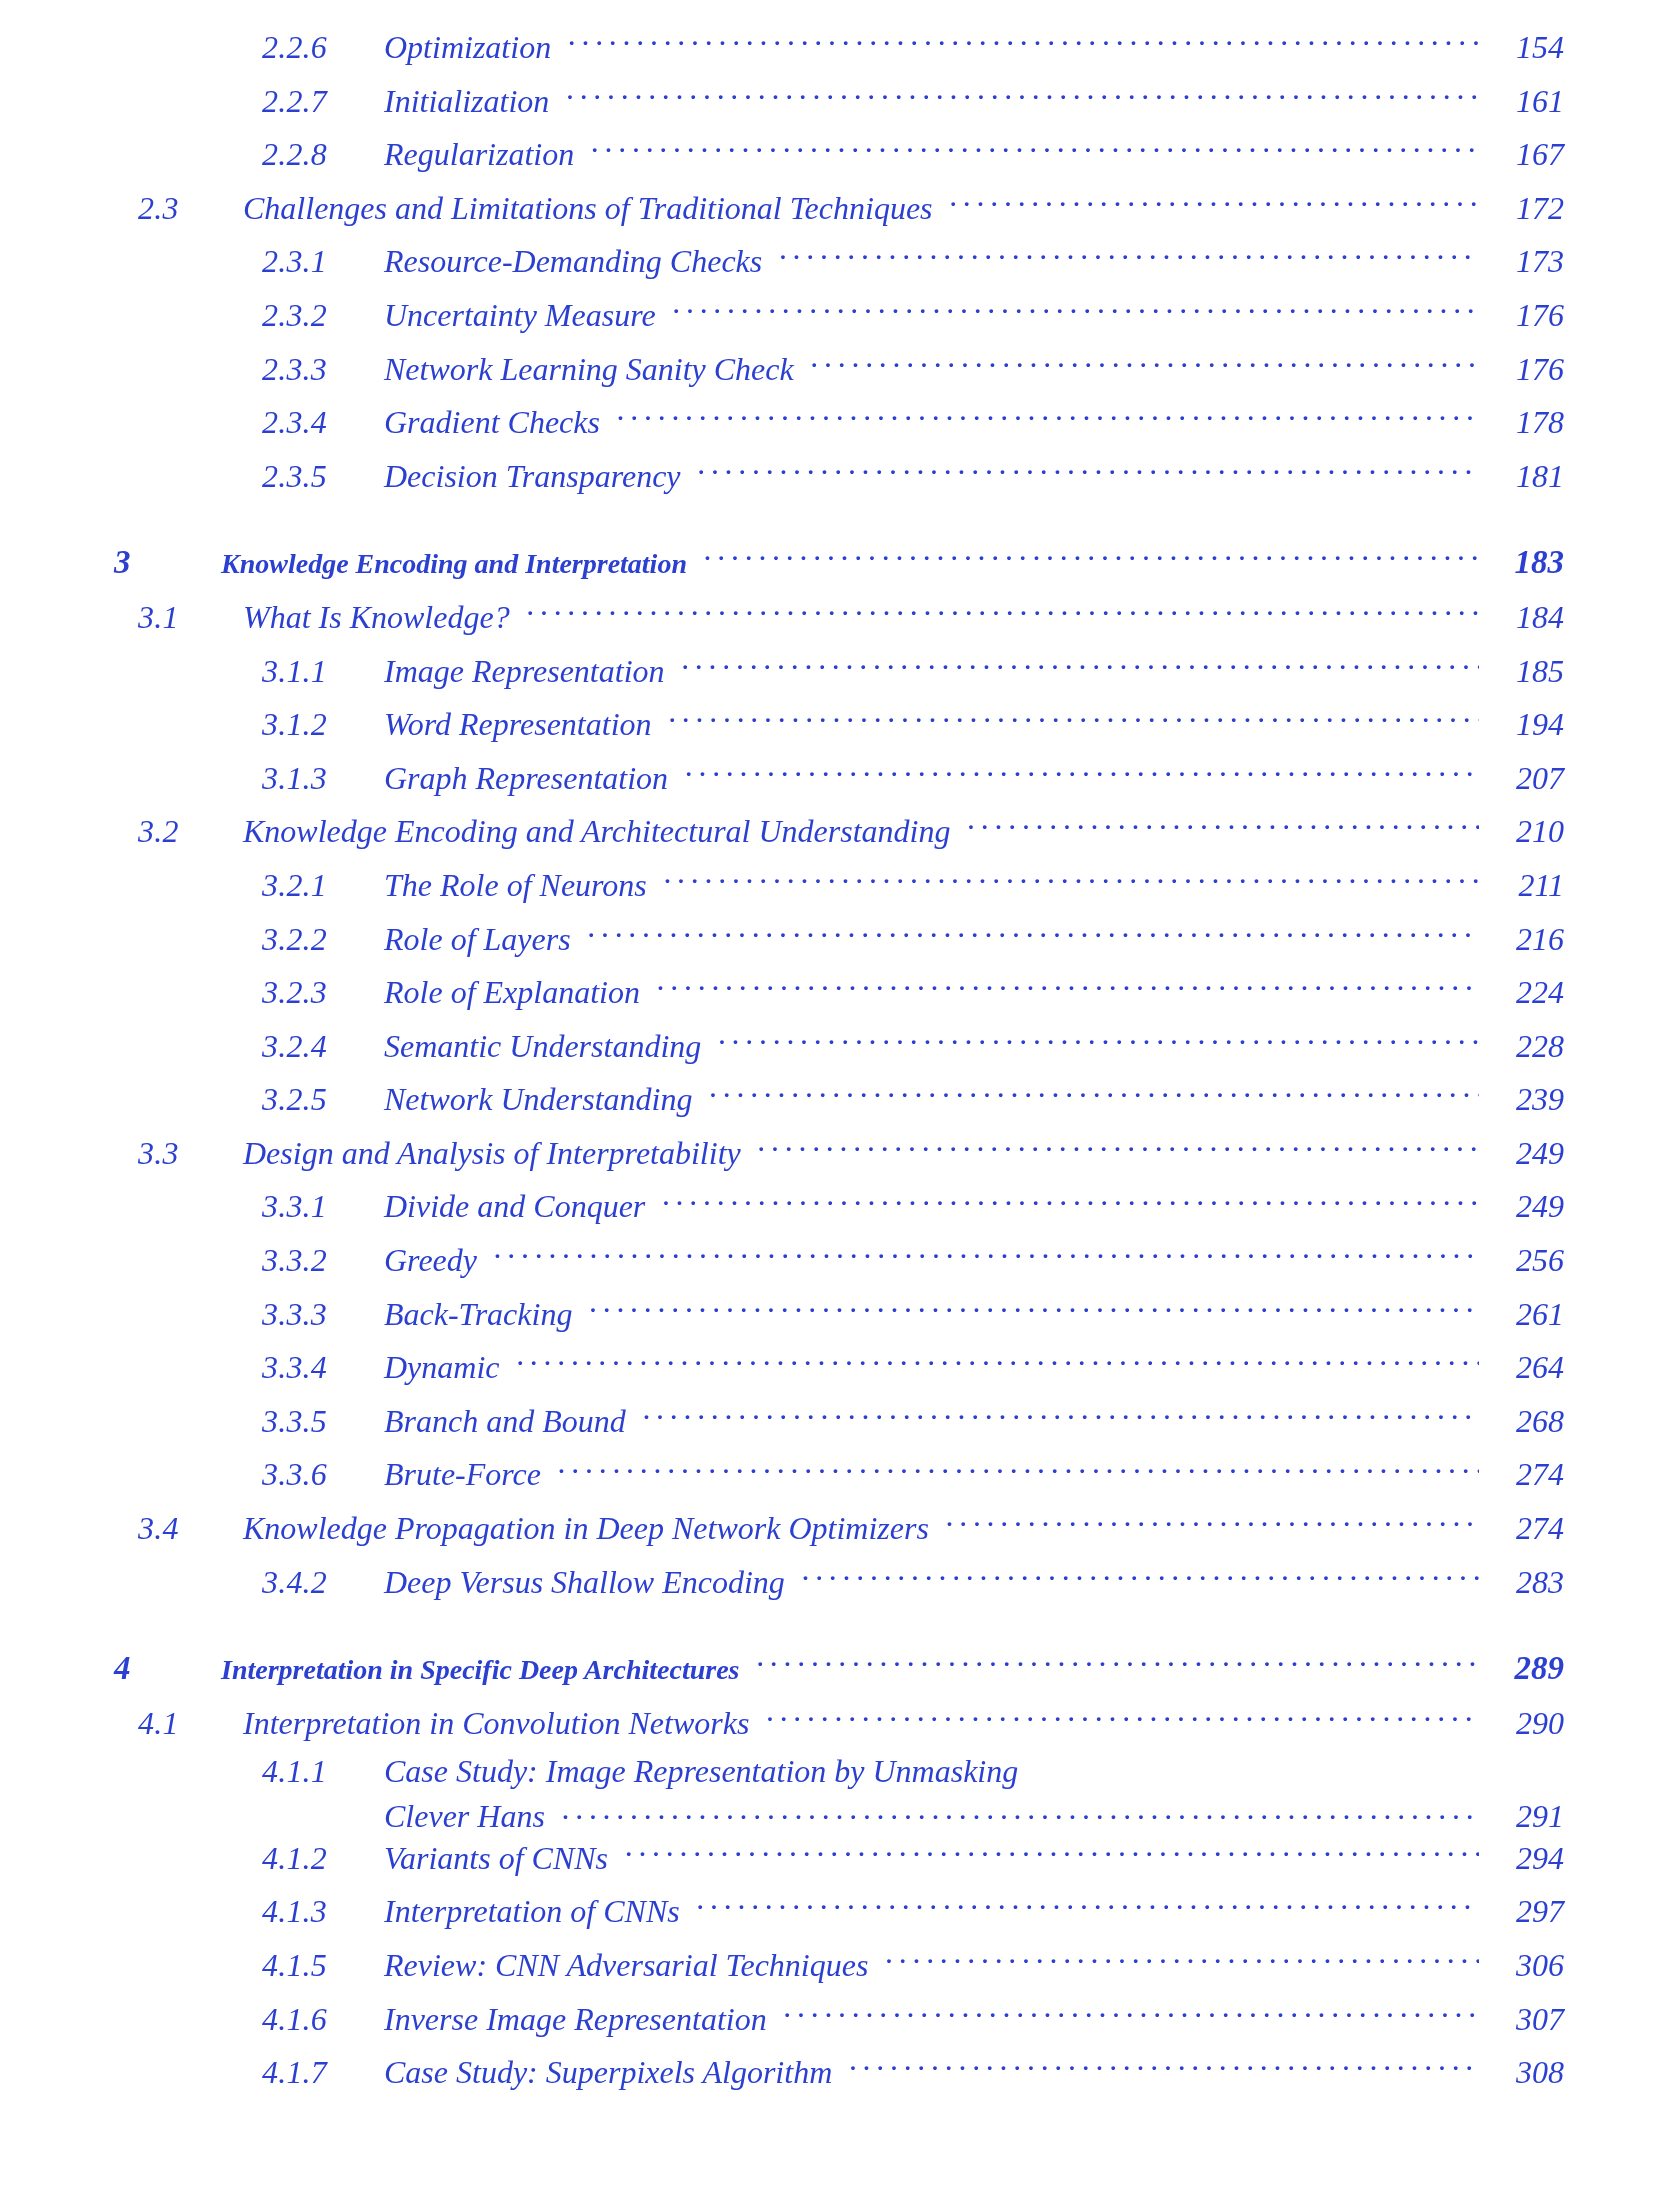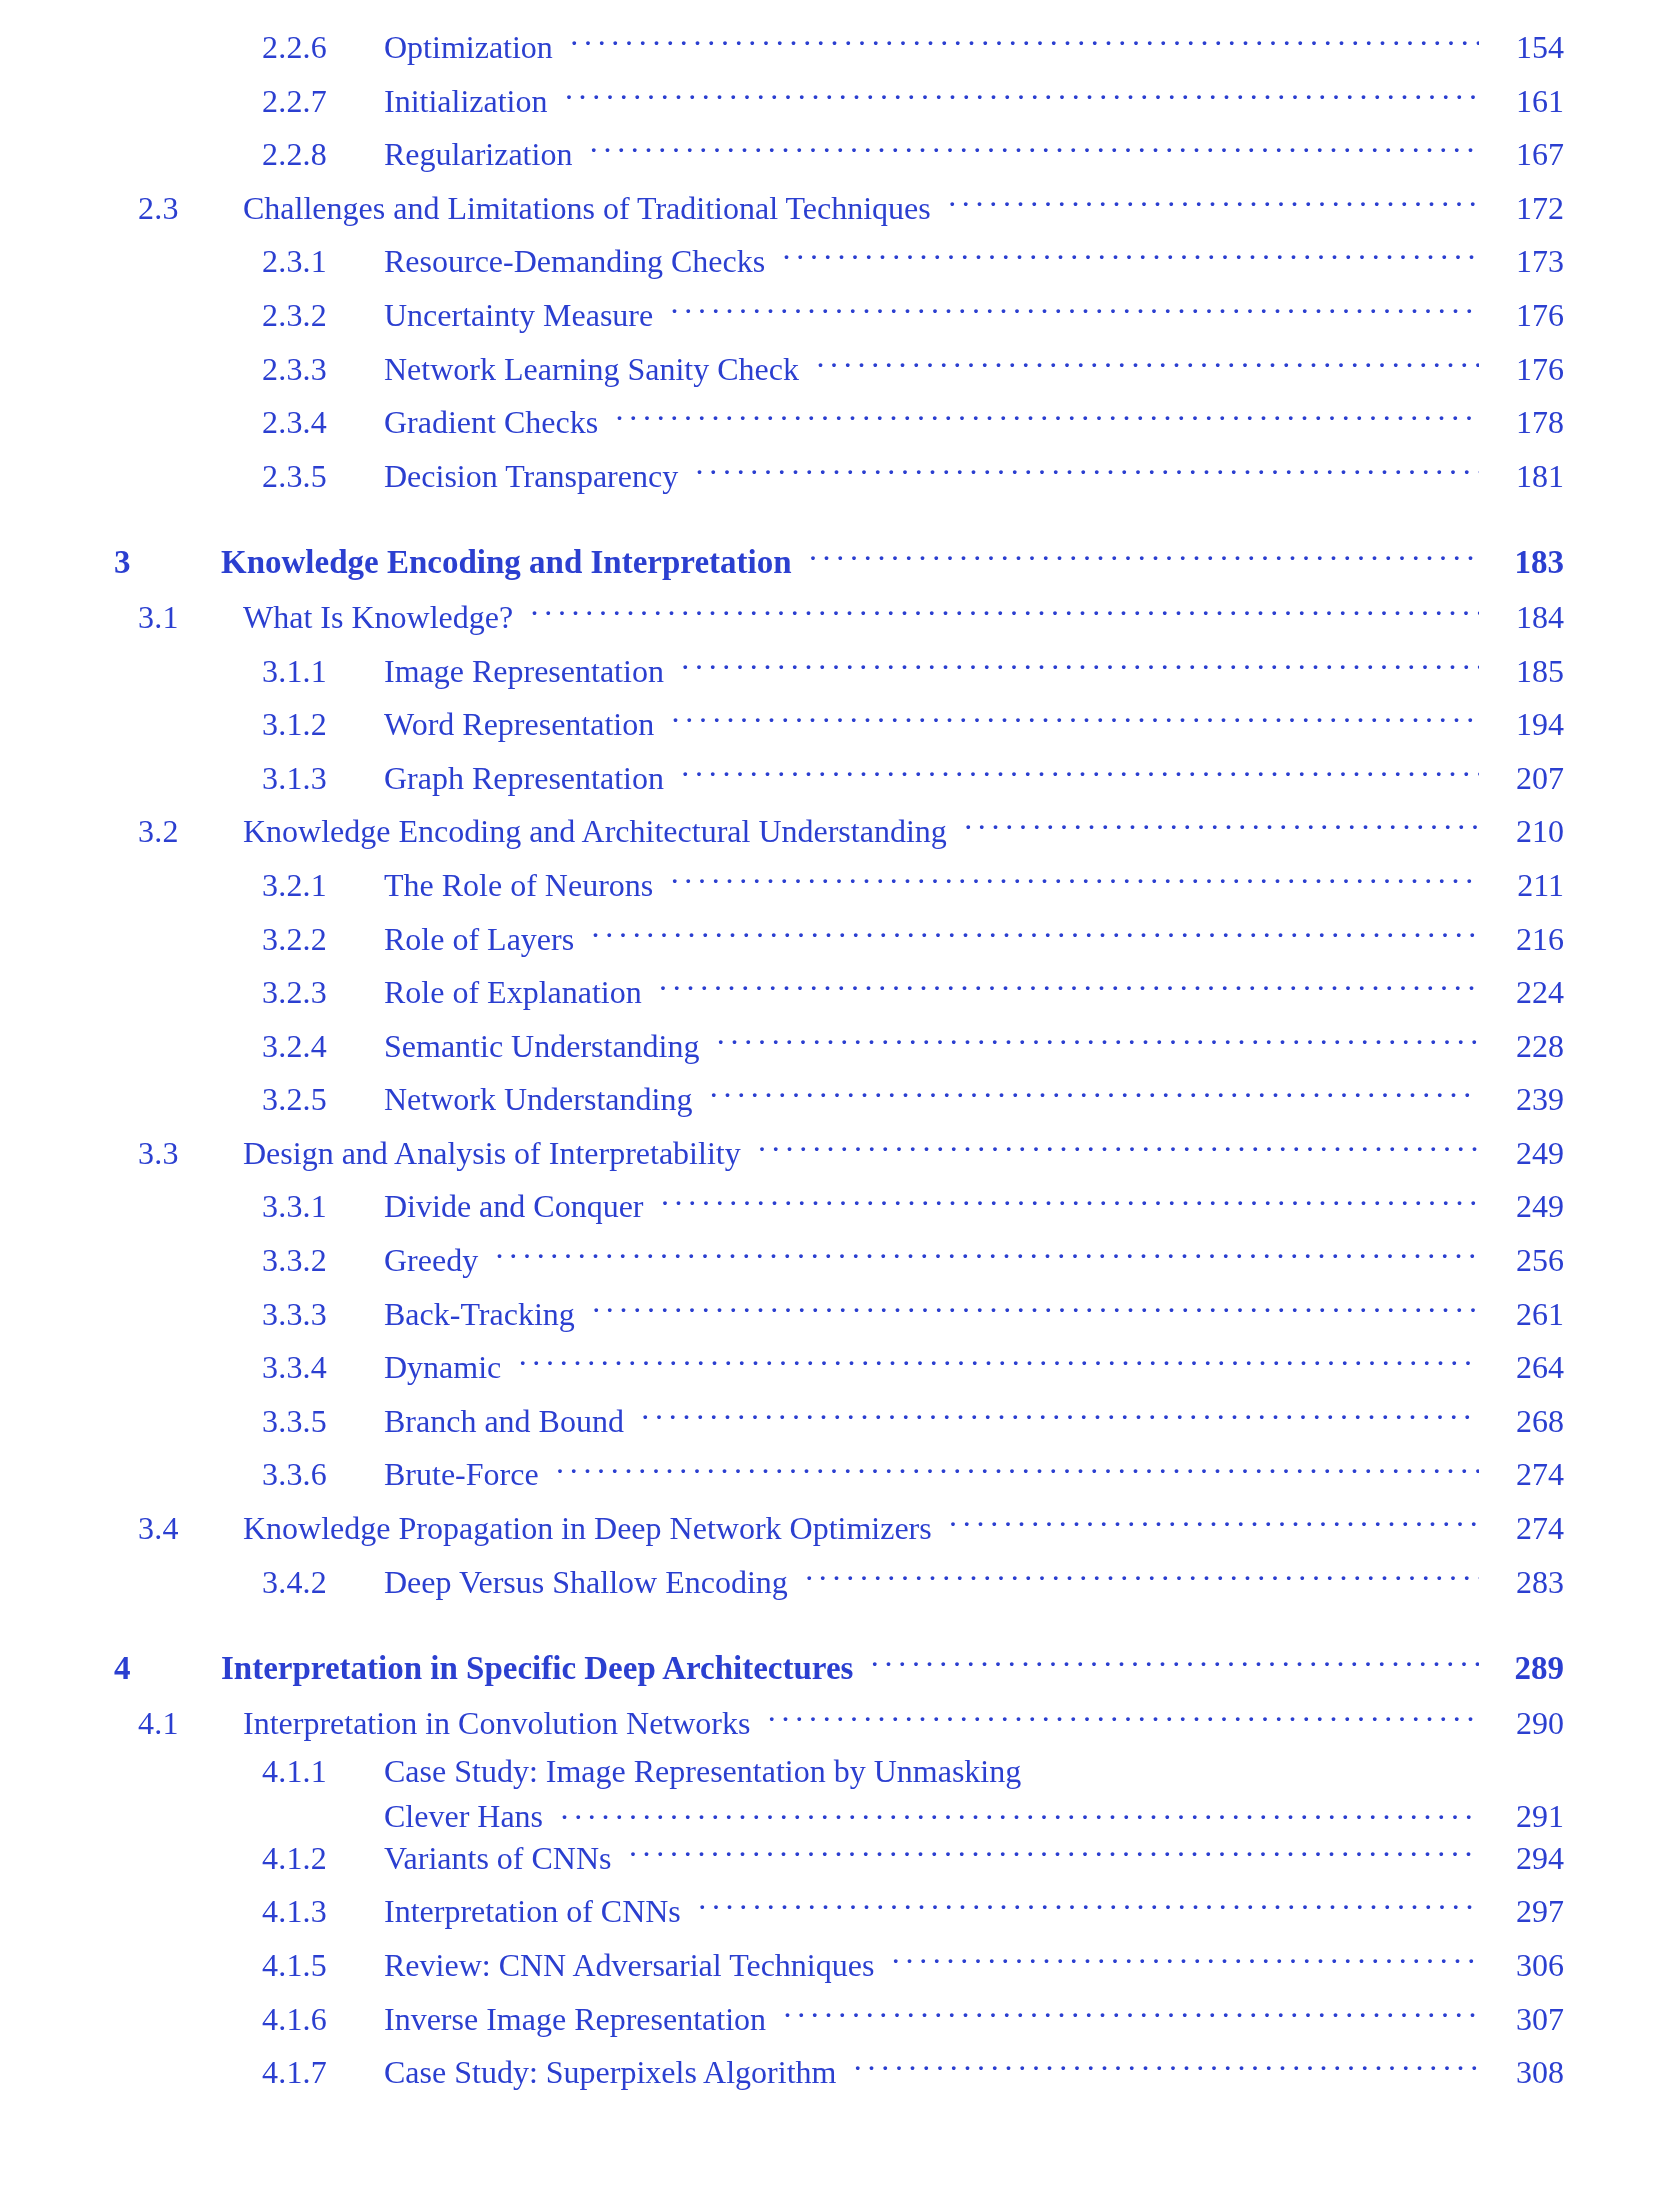--- a/index.html
+++ b/index.html
@@ -12,20 +12,21 @@
     height: 2211px;
     font-family: "Liberation Serif", serif;
     color: #2b3fd0;
   }
   .page {
     position: relative;
     width: 1548px;
     height: 2211px;
     box-sizing: border-box;
     padding: 26px 114px 0 114px;
+    font-style: italic;
   }
   .toc {
     width: 1450px;
     margin: 0 auto;
   }
   .entry {
     display: flex;
     align-items: baseline;
     width: 100%;
     line-height: 1.0;
@@ -46,21 +47,21 @@
   .lvl1 .num { width: 107px; margin-left: 0px; font-weight: bold; font-size: 33px; }
   .lvl2 .num { width: 105px; margin-left: 24px; }
   .lvl3 .num { width: 122px; margin-left: 148px; }
 
   .title {
     flex: 0 0 auto;
     font-size: 32px;
     white-space: nowrap;
     padding-right: 12.2px;
   }
-  .lvl1 .title { font-weight: bold; font-size: 33px; }
+  .lvl1 .title { font-weight: bold; font-size: 28px; }
 
   .dots {
     flex: 1 1 auto;
     position: relative;
     overflow: hidden;
     height: 32px;
     margin: 0 5.2px;
   }
   .dots::before {
     content: "........................................................................................................................................................................................................";

